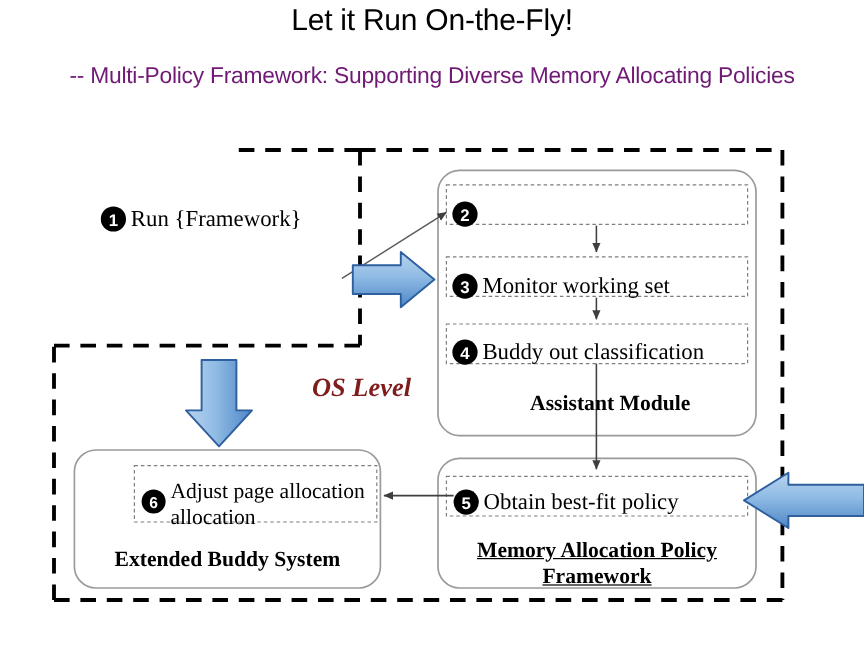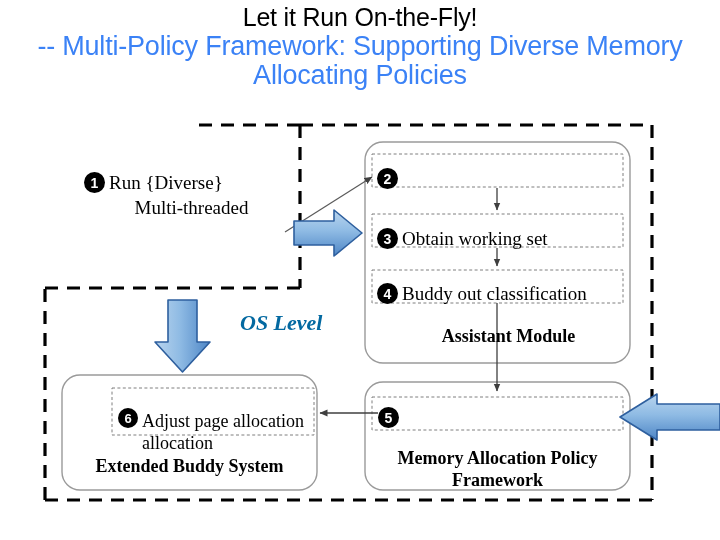--- a/index.html
+++ b/index.html
@@ -30,24 +30,24 @@
   }
   .slide-title {
     font-family: "Liberation Sans", sans-serif;
     font-size: 25px;
     line-height: 30px;
     color: #000000;
     letter-spacing: -0.2px;
   }
   .slide-subtitle {
     font-family: "Liberation Sans", sans-serif;
-    font-size: 27px;
+    font-size: 19px;
     line-height: 29px;
-    color: #3b82f6;
-    margin-top: 0;
+    color: #701a75;
+    margin-top: 17px;
     padding: 0 10px;
     letter-spacing: -0.2px;
   }
 
   
   #diagram {
     position: absolute;
     left: 0;
     top: 110px;
     width: 720px;
@@ -110,42 +110,42 @@
     font-size: 19px;
     line-height: 23px;
     display: flex;
     align-items: center;
   }
   #step2 { left: 377px; top:  58px; }
   #step3 { left: 377px; top: 117px; }
   #step4 { left: 377px; top: 172px; }
   #step5 { left: 378px; top: 297px; }
   #step6 { left: 118px; top: 288px; width: 196px; }
-  #step6 .txt { font-size: 18px; line-height: 22px; margin-top: 12px; }
+  #step6 .txt { font-size: 18px; line-height: 22px; }
 
   .module-label {
     font-family: "Liberation Serif", serif;
     font-weight: bold;
     font-size: 18px;
     line-height: 22px;
     text-align: center;
     color: #000000;
   }
   #assistant-label { left: 365px; top: 215px; width: 265px; padding-left: 11px; }
-  #selector-label  { left: 365px; top: 337px; width: 265px; }
+  #selector-label  { left: 365px; top: 337px; width: 265px; text-decoration: underline; }
   #buddy-label     { left:  62px; top: 345px; width: 255px; }
 
   #os-level {
-    left: 240px;
+    left: 260px;
     top: 200px;
     font-family: "Liberation Serif", serif;
     font-weight: bold;
     font-style: italic;
     font-size: 22px;
-    color: #0369a1;
+    color: #7f1d1d;
   }
 </style>
 </head>
 <body>
 
 <div id="slide">
 
   <div class="title-block">
     <div class="slide-title">Let it Run On-the-Fly!</div>
     <div class="slide-subtitle">-- Multi-Policy Framework: Supporting Diverse Memory Allocating Policies</div>
@@ -211,43 +211,43 @@
       </g>
 
       <g>
         <path d="M 720 294 L 657 294 L 657 284 L 620 307 L 657 330 L 657 320 L 720 320 Z" fill="url(#arrowGradH)" stroke="#2E5F9E" stroke-width="1.6" stroke-linejoin="round"></path>
       </g>
     </svg>
 
     <div class="ov" id="step1">
       <div class="row1">
         <span class="num">1</span>
-        <span>Run {Diverse}</span>
+        <span>Run {Framework}</span>
       </div>
-      <div>Multi-threaded</div>
     </div>
 
     <div class="ov inner-step" id="step2">
       <span class="num">2</span>
     </div>
 
     <div class="ov inner-step" id="step3">
       <span class="num">3</span>
-      <span>Obtain working set</span>
+      <span>Monitor working set</span>
     </div>
 
     <div class="ov inner-step" id="step4">
       <span class="num">4</span>
       <span>Buddy out classification</span>
     </div>
 
     <div class="ov module-label" id="assistant-label">Assistant Module</div>
 
     <div class="ov inner-step" id="step5">
       <span class="num">5</span>
+      <span>Obtain best-fit policy</span>
     </div>
 
     <div class="ov module-label" id="selector-label">
       <div>Memory Allocation Policy</div>
       <div>Framework</div>
     </div>
 
     <div class="ov step-line" id="step6">
       <span class="num small" style="margin-top:10px;">6</span>
       <span class="txt">

